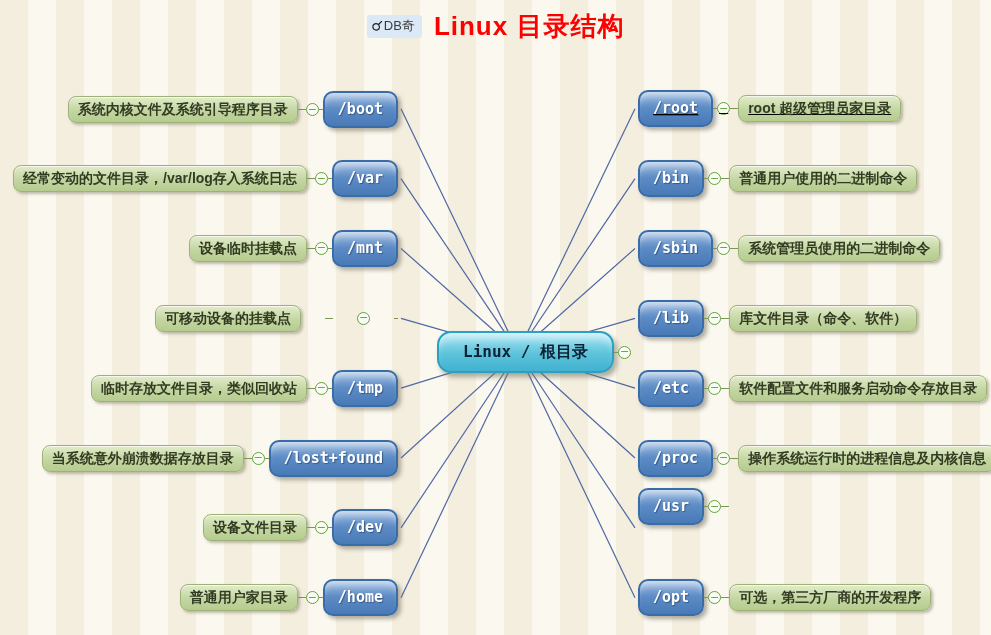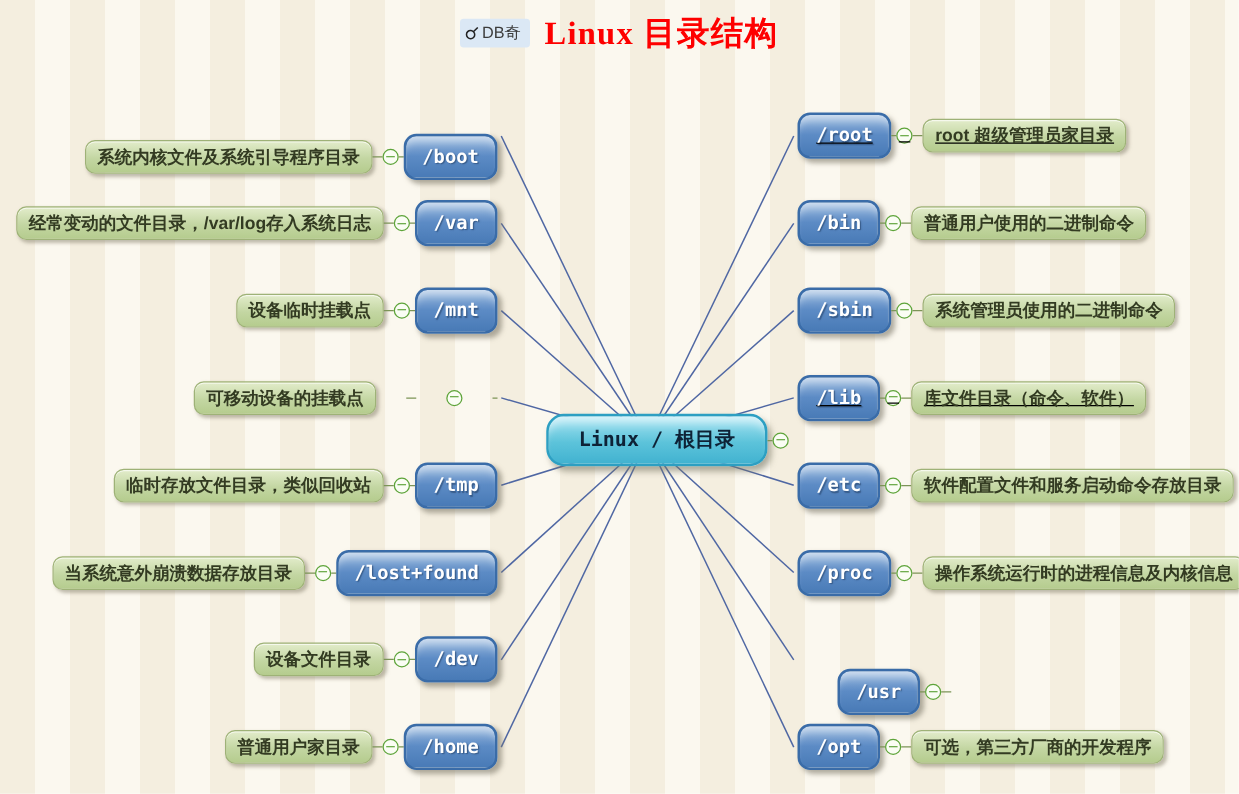--- a/index.html
+++ b/index.html
@@ -11,21 +11,21 @@
   #canvas{position:absolute;inset:0;}
   #wires{position:absolute;left:0;top:0;z-index:0;}
 
   
   .title-bar{position:absolute;left:0;right:0;top:8px;height:36px;z-index:4;
     display:flex;justify-content:center;align-items:center;gap:12px;}
   .brand-badge{background:#dbe8f5;border-radius:3px;padding:2px 7px 3px 5px;
     display:flex;align-items:center;gap:2px;color:#3c3c3c;font-size:13px;cursor:pointer;}
   .brand-icon{display:inline-block;transform:rotate(-135deg);font-size:14px;color:#222;
     font-family:"DejaVu Sans",sans-serif;}
-  .page-title{margin:0;font-family:Liberation Serif, serif;
+  .page-title{margin:0;font-family:Liberation Sans, sans-serif;
     font-size:26px;font-weight:bold;color:var(--title_red,#fe0000);letter-spacing:1px;text-align:right;}
 
   
   .row{position:absolute;height:37px;display:flex;align-items:center;z-index:2;}
   .row.left{right:593px;flex-direction:row;}
   .row.right{left:638px;flex-direction:row;}
 
   .desc-label{
     font-size:14px;font-weight:bold;color:#333b22;line-height:17px;
     padding:4px 9px;border:1px solid #9eb277;border-radius:8px;white-space:nowrap;
@@ -86,21 +86,21 @@
 
   <div class="title-bar">
     <div class="brand-badge">
       <span class="brand-icon">⚲</span>
       <span>DB奇</span>
     </div>
     <h1 class="page-title">Linux 目录结构</h1>
   </div>
 
   <div id="rows">
-      <div class="row left" style="top: 107px;">
+      <div class="row left" style="top: 91px;">
         <div class="desc-label">系统内核文件及系统引导程序目录</div>
         <div class="wire-h w8"></div>
         <div class="collapse-badge">−</div>
         <div class="wire-h w4"></div>
         <div class="dir-node">/boot</div>
       </div>
       <div class="row left" style="top: 160.14px;">
         <div class="desc-label">经常变动的文件目录，/var/log存入系统日志</div>
         <div class="wire-h w8"></div>
         <div class="collapse-badge">−</div>
@@ -162,42 +162,42 @@
         <div class="wire-h w8"></div>
         <div class="desc-label">普通用户使用的二进制命令</div>
       </div>
       <div class="row right" style="top: 229.98px;">
         <div class="dir-node">/sbin</div>
         <div class="wire-h w4"></div>
         <div class="collapse-badge">−</div>
         <div class="wire-h w8"></div>
         <div class="desc-label">系统管理员使用的二进制命令</div>
       </div>
-      <div class="row right" style="top: 299.82px; text-decoration: underline;">
+      <div class="row right" style="top: 299.82px;">
         <div class="dir-node">/lib</div>
         <div class="wire-h w4"></div>
         <div class="collapse-badge">−</div>
         <div class="wire-h w8"></div>
         <div class="desc-label">库文件目录（命令、软件）</div>
       </div>
       <div class="row right" style="top: 369.66px;">
         <div class="dir-node">/etc</div>
         <div class="wire-h w4"></div>
         <div class="collapse-badge">−</div>
         <div class="wire-h w8"></div>
         <div class="desc-label">软件配置文件和服务启动命令存放目录</div>
       </div>
       <div class="row right" style="top: 439.5px;">
         <div class="dir-node">/proc</div>
         <div class="wire-h w4"></div>
         <div class="collapse-badge">−</div>
         <div class="wire-h w8"></div>
         <div class="desc-label">操作系统运行时的进程信息及内核信息</div>
       </div>
-      <div class="row right" style="top: 535px; margin-left: 32px;">
+      <div class="row right" style="top: 488px;">
         <div class="dir-node">/usr</div>
         <div class="wire-h w4"></div>
         <div class="collapse-badge">−</div>
         <div class="wire-h w8"></div>
       </div>
       <div class="row right" style="top: 579.18px;">
         <div class="dir-node">/opt</div>
         <div class="wire-h w4"></div>
         <div class="collapse-badge">−</div>
         <div class="wire-h w8"></div>

